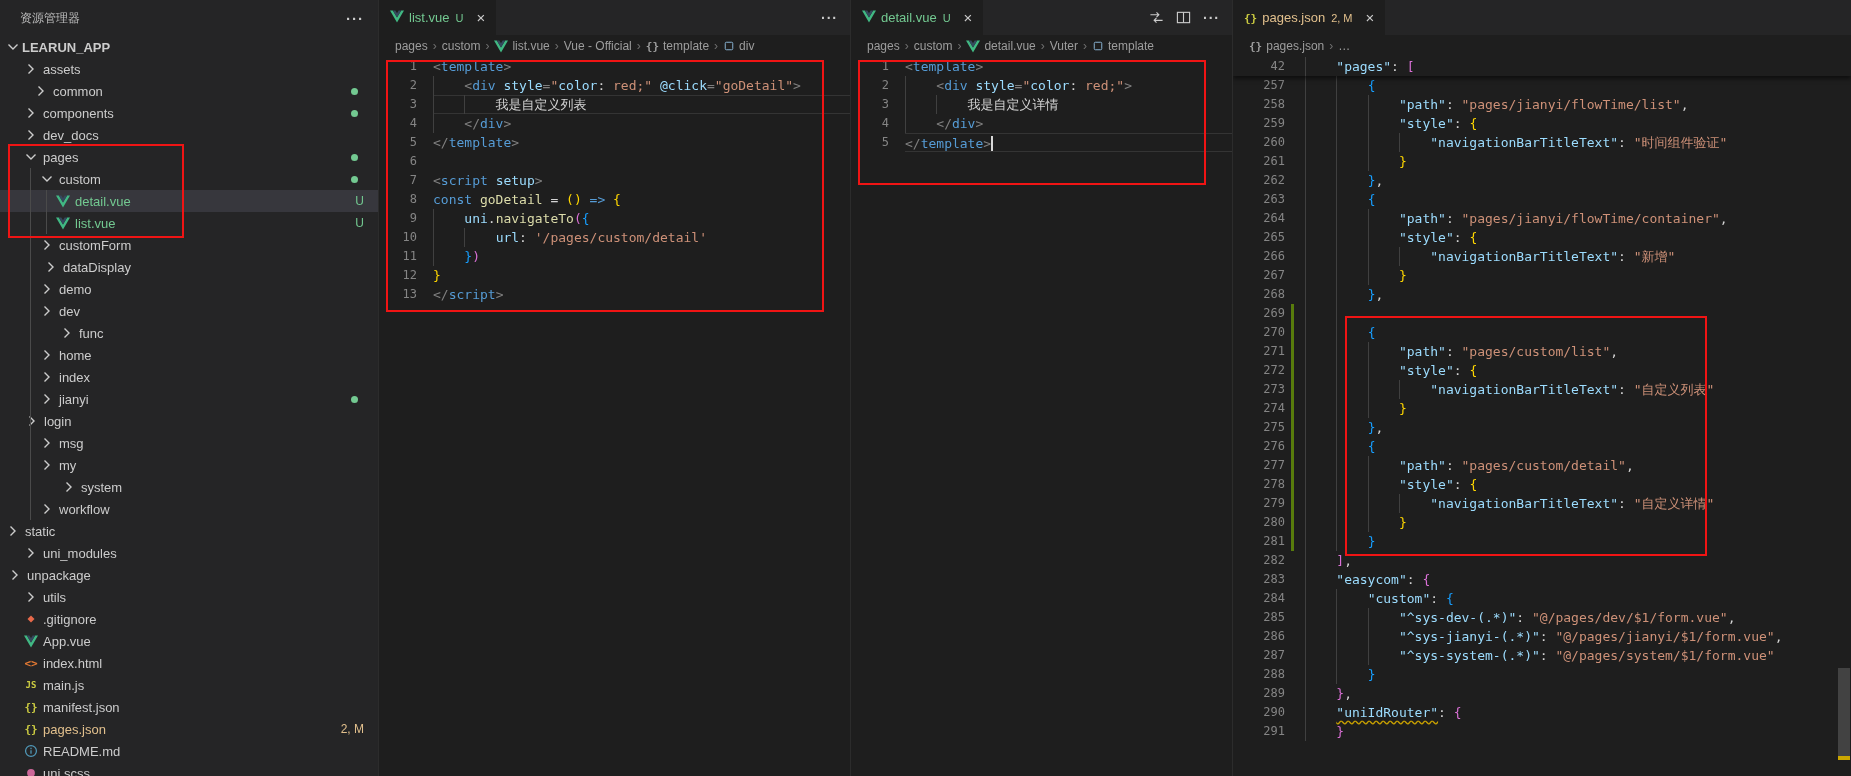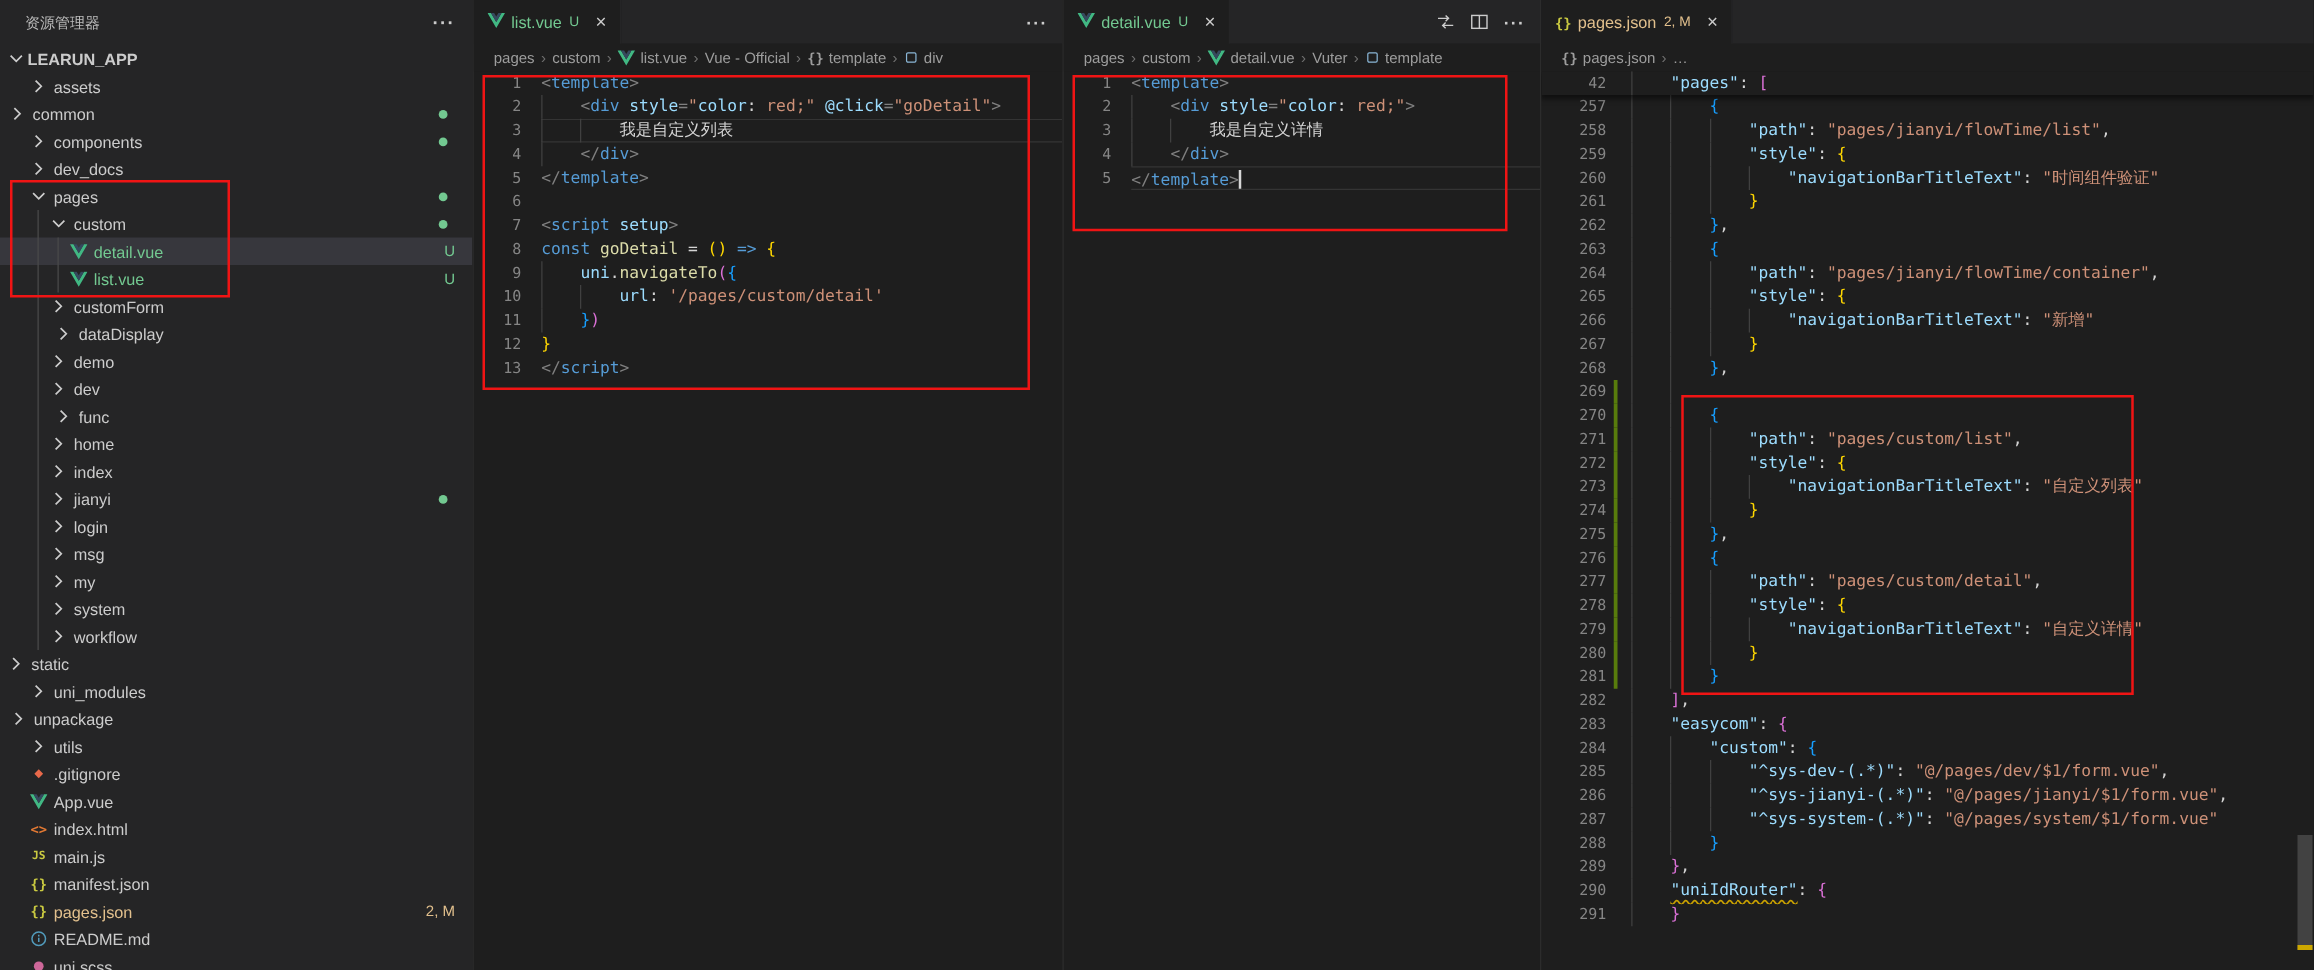--- a/index.html
+++ b/index.html
@@ -86,21 +86,21 @@
     </div>
     <div id="tree">
         <div class="trow" style="padding-left:22px">
           <span class="ticon">
             <svg width="16" height="16" viewBox="0 0 16 16">
               <path d="M5.5 3.5 10 8l-4.5 4.5" fill="none" stroke="#cccccc" stroke-width="1.4"></path>
             </svg>
           </span>
           <span class="tlabel">assets</span>
         </div>
-        <div class="trow" style="padding-left:5px">
+        <div class="trow" style="padding-left:32px">
           <span class="ticon">
             <svg width="16" height="16" viewBox="0 0 16 16">
               <path d="M5.5 3.5 10 8l-4.5 4.5" fill="none" stroke="#cccccc" stroke-width="1.4"></path>
             </svg>
           </span>
           <span class="tlabel">common</span>
           <span class="dot"></span>
         </div>
         <div class="trow" style="padding-left:22px">
           <span class="ticon">
@@ -182,21 +182,21 @@
           <span class="tlabel">demo</span>
         </div>
         <div class="trow" style="padding-left:38px">
           <span class="ticon">
             <svg width="16" height="16" viewBox="0 0 16 16">
               <path d="M5.5 3.5 10 8l-4.5 4.5" fill="none" stroke="#cccccc" stroke-width="1.4"></path>
             </svg>
           </span>
           <span class="tlabel">dev</span>
         </div>
-        <div class="trow" style="padding-left:42px">
+        <div class="trow" style="padding-left:58px">
           <span class="ticon">
             <svg width="16" height="16" viewBox="0 0 16 16">
               <path d="M5.5 3.5 10 8l-4.5 4.5" fill="none" stroke="#cccccc" stroke-width="1.4"></path>
             </svg>
           </span>
           <span class="tlabel">func</span>
         </div>
         <div class="trow" style="padding-left:38px">
           <span class="ticon">
             <svg width="16" height="16" viewBox="0 0 16 16">
@@ -215,21 +215,21 @@
         </div>
         <div class="trow" style="padding-left:38px">
           <span class="ticon">
             <svg width="16" height="16" viewBox="0 0 16 16">
               <path d="M5.5 3.5 10 8l-4.5 4.5" fill="none" stroke="#cccccc" stroke-width="1.4"></path>
             </svg>
           </span>
           <span class="tlabel">jianyi</span>
           <span class="dot"></span>
         </div>
-        <div class="trow" style="padding-left:38px">
+        <div class="trow" style="padding-left:23px">
           <span class="ticon">
             <svg width="16" height="16" viewBox="0 0 16 16">
               <path d="M5.5 3.5 10 8l-4.5 4.5" fill="none" stroke="#cccccc" stroke-width="1.4"></path>
             </svg>
           </span>
           <span class="tlabel">login</span>
         </div>
         <div class="trow" style="padding-left:38px">
           <span class="ticon">
             <svg width="16" height="16" viewBox="0 0 16 16">
@@ -239,21 +239,21 @@
           <span class="tlabel">msg</span>
         </div>
         <div class="trow" style="padding-left:38px">
           <span class="ticon">
             <svg width="16" height="16" viewBox="0 0 16 16">
               <path d="M5.5 3.5 10 8l-4.5 4.5" fill="none" stroke="#cccccc" stroke-width="1.4"></path>
             </svg>
           </span>
           <span class="tlabel">my</span>
         </div>
-        <div class="trow" style="padding-left:38px">
+        <div class="trow" style="padding-left:60px">
           <span class="ticon">
             <svg width="16" height="16" viewBox="0 0 16 16">
               <path d="M5.5 3.5 10 8l-4.5 4.5" fill="none" stroke="#cccccc" stroke-width="1.4"></path>
             </svg>
           </span>
           <span class="tlabel">system</span>
         </div>
         <div class="trow" style="padding-left:38px">
           <span class="ticon">
             <svg width="16" height="16" viewBox="0 0 16 16">

